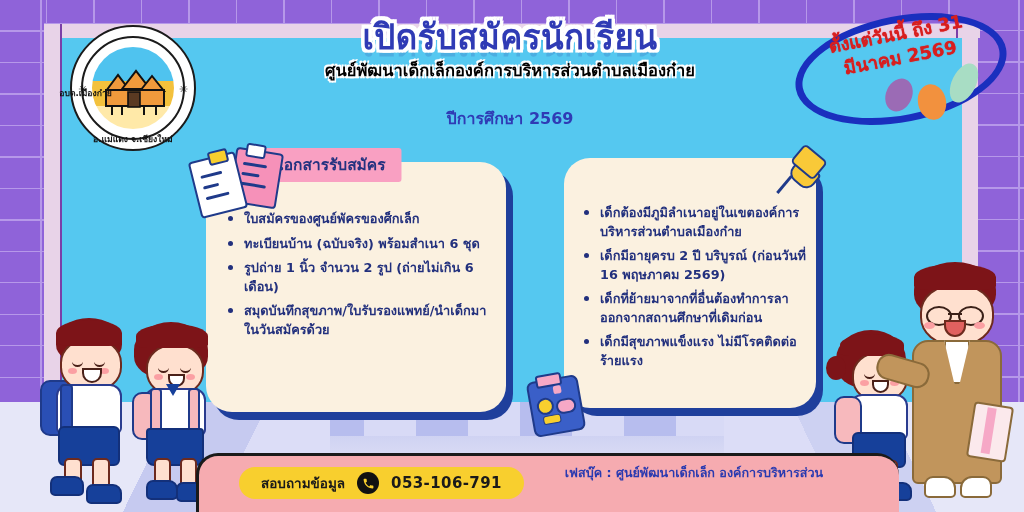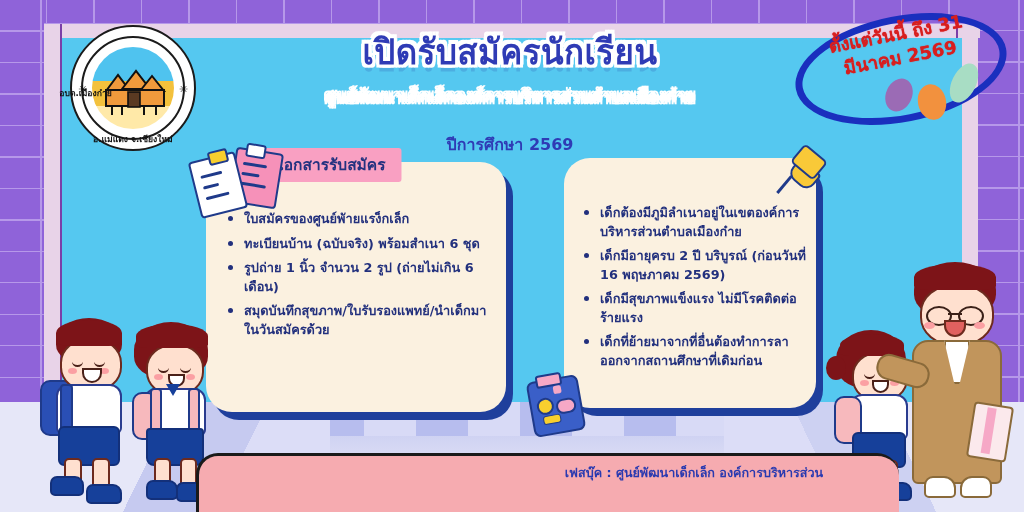--- a/index.html
+++ b/index.html
@@ -43,31 +43,31 @@
   .floor{position:absolute;left:0;bottom:0;width:1024px;height:110px;
     background:linear-gradient(to bottom,#bfc4ef 0%,#d7d9f4 45%,#e9eaf9 100%);}
   .floor-tiles{position:absolute;left:0;top:0;width:1024px;height:34px;
     background:repeating-linear-gradient(to right,#b7bdee 0 52px,#d8daf6 52px 104px);}
   .floor-diag{position:absolute;left:0;bottom:0;width:330px;height:110px;
     background:linear-gradient(116deg,#e6e7f8 0 46%,#c6caf0 46% 70%,#dcddf7 70% 100%);}
   .floor-diag-r{position:absolute;right:0;bottom:0;width:300px;height:110px;
     background:linear-gradient(-116deg,#e6e7f8 0 40%,#cdd1f2 40% 66%,#dcddf7 66% 100%);}
 
   
-  .title-wrap{position:absolute;left:260px;top:32px;width:500px;text-align:center;}
+  .title-wrap{position:absolute;left:260px;top:17px;width:500px;text-align:center;}
   .main-title{
     font-size:33px;font-weight:700;color:#2f3bb5;
     letter-spacing:.5px;line-height:1.2;
     text-shadow:
       -3px -3px 0 #fff, 3px -3px 0 #fff, -3px 3px 0 #fff, 3px 3px 0 #fff,
       0 -3.4px 0 #fff, 0 3.4px 0 #fff, -3.4px 0 0 #fff, 3.4px 0 0 #fff,
       0 7px 0 rgba(40,55,160,.18);
     transform:scaleY(1.06);
   }
-  .sub-title{margin-top:11px;font-size:16.5px;font-weight:700;color:#ffffff;
+  .sub-title{font-size:16.5px;font-weight:700;color:#000000;
     text-shadow:-1.6px -1.6px 0 #fff,1.6px -1.6px 0 #fff,-1.6px 1.6px 0 #fff,1.6px 1.6px 0 #fff,0 0 2px #fff;}
   .year-title{margin-top:23px;font-size:16px;font-weight:700;color:#2f3bb5;}
 
   
   .seal{position:absolute;left:70px;top:25px;width:122px;height:122px;border-radius:50%;
     background:#fff;border:2px solid #1b1b1b;display:flex;align-items:center;justify-content:center;}
   .seal-ring{width:100px;height:100px;border-radius:50%;border:2px solid #1b1b1b;
     display:flex;align-items:center;justify-content:center;position:relative;}
   .seal-core{width:82px;height:82px;border-radius:50%;overflow:hidden;position:relative;
     background:linear-gradient(to bottom,#4fc3ef 0 42%,#f3c13c 42% 72%,#ffe9a8 72% 100%);}
@@ -226,33 +226,33 @@
       <div>มีนาคม 2569</div>
     </div>
     <div class="blob blob-a"></div>
     <div class="blob blob-b"></div>
     <div class="blob blob-c"></div>
   </div>
 
   <div class="card card-left">
     <div class="card-hdr left-hdr">เอกสารรับสมัคร</div>
     <ul class="items">
-      <li>ใบสมัครของศูนย์พัายแรง็กเล็ก</li>
+      <li>ใบสมัครของศูนย์พัครของศ็กเล็ก</li>
       <li>ทะเบียนบ้าน (ฉบับจริง) พร้อมสำเนา 6 ชุด</li>
       <li>รูปถ่าย 1 นิ้ว จำนวน 2 รูป (ถ่ายไม่เกิน 6 เดือน)</li>
       <li>สมุดบันทึกสุขภาพ/ใบรับรองแพทย์/นำเด็กมาในวันสมัครด้วย</li>
     </ul>
   </div>
 
   <div class="card card-right">
     <ul class="items">
       <li>เด็กต้องมีภูมิลำเนาอยู่ในเขตองค์การบริหารส่วนตำบลเมืองก๋าย</li>
       <li>เด็กมีอายุครบ 2 ปี บริบูรณ์ (ก่อนวันที่ 16 พฤษภาคม 2569)</li>
+      <li>เด็กที่ย้ายมาจากที่อื่นต้องทำการลาออกจากสถานศึกษาที่เดิมก่อน</li>
       <li>เด็กมีสุขภาพแข็งแรง ไม่มีโรคติดต่อร้ายแรง</li>
-      <li>เด็กที่ย้ายมาจากที่อื่นต้องทำการลาออกจากสถานศึกษาที่เดิมก่อน</li>
     </ul>
   </div>
 
   <div class="clips">
     <div class="clip clip-p">
       <div class="clipline" style="left:7px;top:12px;width:24px;"></div>
       <div class="clipline" style="left:7px;top:22px;width:18px;"></div>
       <div class="clipline" style="left:7px;top:32px;width:26px;"></div>
     </div>
     <div class="clip clip-w">
@@ -353,18 +353,27 @@
     <div style="position:absolute;left:44px;top:78px;width:22px;height:40px;background:#fff;border:2px solid #8a6a3a;clip-path:polygon(0 0,100% 0,60% 100%,40% 100%);"></div>
     <div style="position:absolute;left:-24px;top:96px;width:50px;height:22px;background:#c1955c;border:2.4px solid #8a6a3a;border-radius:12px;transform:rotate(16deg);"></div>
     <div style="position:absolute;left:70px;top:142px;width:36px;height:52px;background:#fbe9ec;border:2.4px solid #8a6a3a;border-radius:4px;transform:rotate(9deg);">
       <div style="position:absolute;left:12px;top:2px;width:9px;height:46px;background:#f6a8c6;"></div>
     </div>
     <div style="position:absolute;left:24px;top:214px;width:28px;height:18px;background:#fff;border:2.2px solid #8a6a3a;border-radius:9px 12px 5px 5px;"></div>
     <div style="position:absolute;left:60px;top:214px;width:28px;height:18px;background:#fff;border:2.2px solid #8a6a3a;border-radius:12px 9px 5px 5px;"></div>
   </div>
 
   <div class="footer">
+    <div class="phonepill">
+      <span class="lbl">สอบถามข้อมูล</span>
+      <span class="phoneicon">
+        <svg width="13" height="13" viewBox="0 0 24 24" fill="#f8cf2e">
+          <path d="M6.6 10.8c1.4 2.8 3.8 5.2 6.6 6.6l2.2-2.2c.3-.3.7-.4 1-.2 1.2.4 2.4.6 3.6.6.6 0 1 .4 1 1V20c0 .6-.4 1-1 1C10.6 21 3 13.4 3 4c0-.6.4-1 1-1h3.5c.6 0 1 .4 1 1 0 1.3.2 2.5.6 3.6.1.3 0 .7-.2 1l-2.3 2.2z"></path>
+        </svg>
+      </span>
+      <span class="num">053-106-791</span>
+    </div>
     <div class="fbtext">
       <div>เฟสบุ๊ค : ศูนย์พัฒนาเด็กเล็ก องค์การบริหารส่วน</div>
     </div>
   </div>
 
 </div>
 
 </body></html>

